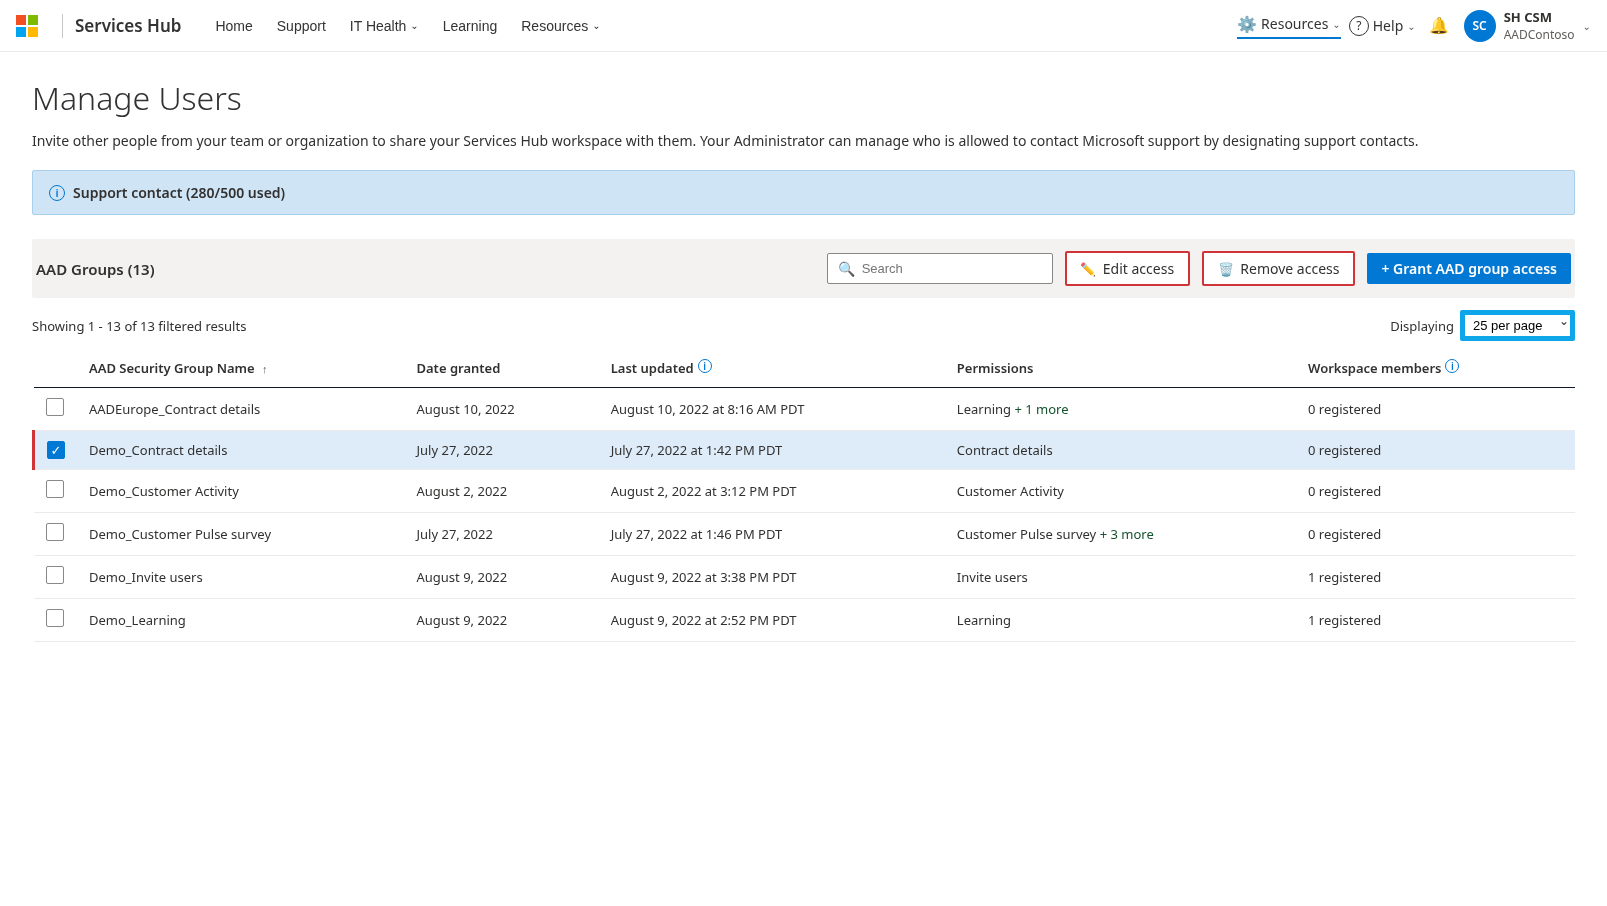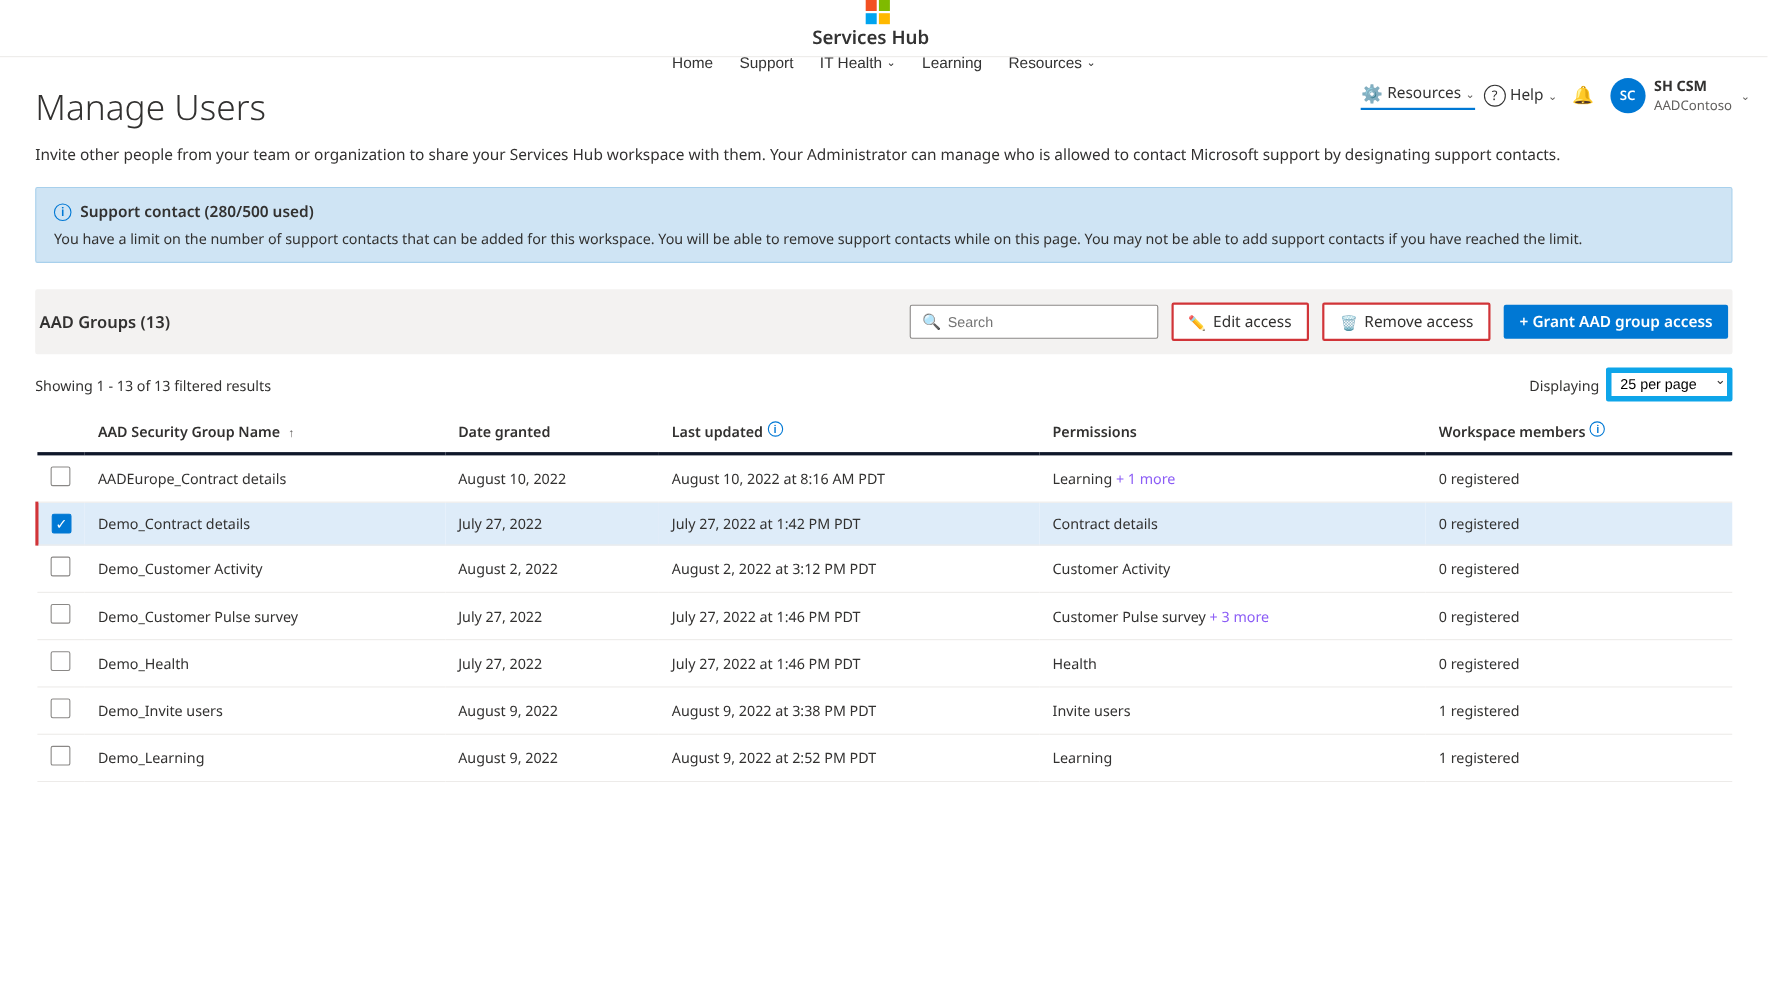--- a/index.html
+++ b/index.html
@@ -1,21 +1,21 @@
 <!DOCTYPE html>
 <html><head>
   <meta charset="utf-8">
   <style>
     * { box-sizing: border-box; margin: 0; padding: 0; }
     body { font-family: 'Segoe UI', system-ui, sans-serif; font-size: 14px; color: #323130; background: #fff; }
 
     
     .topnav {
       display: flex; align-items: center; height: 52px; padding: 0 16px;
-      border-bottom: 1px solid #edebe9; background: #fff; flex-direction: column;
+      border-bottom: 1px solid #edebe9; background: #fff;
     }
     .sq-r { background: #f25022; } .sq-g { background: #7fba00; }
     .sq-b { background: #00a4ef; } .sq-y { background: #ffb900; }
     .ms-logo-grid { display: grid; grid-template-columns: 10px 10px; grid-template-rows: 10px 10px; gap: 2px; margin-right: 12px; }
     .nav-divider { width: 1px; height: 24px; background: #c8c6c4; margin: 0 12px; }
     .nav-brand { font-size: 17px; font-weight: 600; color: #333; margin-right: 24px; }
     .nav-links { display: flex; align-items: center; gap: 4px; flex: 1; }
     .nav-link { padding: 4px 10px; font-size: 14px; color: #333; cursor: pointer; border: none; background: none; display: flex; align-items: center; gap: 4px; }
     .nav-right { display: flex; align-items: center; gap: 8px; margin-left: auto; }
     .nav-mgmt { display: flex; align-items: center; gap: 4px; font-size: 14px; border-bottom: 2px solid #0078d4; padding-bottom: 2px; cursor: pointer; color: #333; }
@@ -82,32 +82,32 @@
       font-size: 13px; background: #fff; cursor: pointer; appearance: none;
       padding-right: 20px;
     }
     .select-wrapper { position: relative; display: inline-block; }
     .select-wrapper::after { content: '⌄'; position: absolute; right: 6px; top: 2px; pointer-events: none; font-size: 12px; }
 
     
     .data-table { width: 100%; border-collapse: collapse; margin-top: 0; }
     .data-table th {
       text-align: left; padding: 10px 12px; font-size: 13px; font-weight: 600;
-      color: #323130; border-bottom: 3px solid #0f172a; white-space: nowrap;
+      color: #323130; border-bottom: 1px solid #0f172a; white-space: nowrap;
     }
     .data-table th .sort-arrow { margin-left: 4px; color: #605e5c; font-size: 11px; }
     .data-table td { padding: 10px 12px; font-size: 13px; color: #323130; border-bottom: 1px solid #edebe9; }
     .data-table tr.selected td { background: #deecf9; }
     .checkbox-cell { width: 36px; text-align: center; }
     .checkbox {
       width: 18px; height: 18px; border: 1px solid #8a8886; border-radius: 2px;
       cursor: pointer; display: inline-flex; align-items: center; justify-content: center;
       background: #fff;
     }
-    .link-more { color: #8b5cf6; cursor: pointer; text-decoration: none; }
+    .link-more { color: #14532d; cursor: pointer; text-decoration: none; }
     .th-info { display: flex; align-items: flex-start; gap: 4px; }
 
     
     .table-container { overflow-y: auto; max-height: 420px; }
     .table-container::-webkit-scrollbar { width: 6px; }
     .table-container::-webkit-scrollbar-track { background: #f1f1f1; }
     .table-container::-webkit-scrollbar-thumb { background: #c8c6c4; border-radius: 3px; }
   </style>
 </head>
 <body>
@@ -152,21 +152,20 @@
 <div class="page">
 
   <h1 class="page-title">Manage Users</h1>
   <p class="page-desc">Invite other people from your team or organization to share your Services Hub workspace with them. Your Administrator can manage who is allowed to contact Microsoft support by designating support contacts.</p>
 
   <div class="banner">
     <div class="banner-title">
       <span class="info-circle">i</span>
       <span>Support contact (280/500 used)</span>
     </div>
-    <div class="banner-text">You have a limit on the number of support contacts that can be added for this workspace. You will be able to remove support contacts while on this page. You may not be able to add support contacts if you have reached the limit.</div>
   </div>
 
 
   <div class="toolbar">
     <span class="toolbar-title">AAD Groups (13)</span>
     <div class="search-box">
       <span class="search-icon">🔍</span>
       <input type="text" placeholder="Search" style="">
     </div>
     <button class="btn-outline-red" style="border:2px solid #d13438;">
@@ -258,30 +257,20 @@
     <td>Demo_Customer Pulse survey</td>
     <td>July 27, 2022</td>
     <td>July 27, 2022 at 1:46 PM PDT</td>
     <td><span>Customer Pulse survey</span> <a class="link-more">+ 3 more</a></td>
     <td>0 registered</td>
   </tr>
           <tr>
     <td class="checkbox-cell" style="">
       <div class="checkbox " style=""></div>
     </td>
-    <td>Demo_Health</td>
-    <td>July 27, 2022</td>
-    <td>July 27, 2022 at 1:46 PM PDT</td>
-    <td><span>Health</span></td>
-    <td>0 registered</td>
-  </tr>
-          <tr>
-    <td class="checkbox-cell" style="">
-      <div class="checkbox " style=""></div>
-    </td>
     <td>Demo_Invite users</td>
     <td>August 9, 2022</td>
     <td>August 9, 2022 at 3:38 PM PDT</td>
     <td><span>Invite users</span></td>
     <td>1 registered</td>
   </tr>
           <tr>
     <td class="checkbox-cell" style="">
       <div class="checkbox " style=""></div>
     </td>

